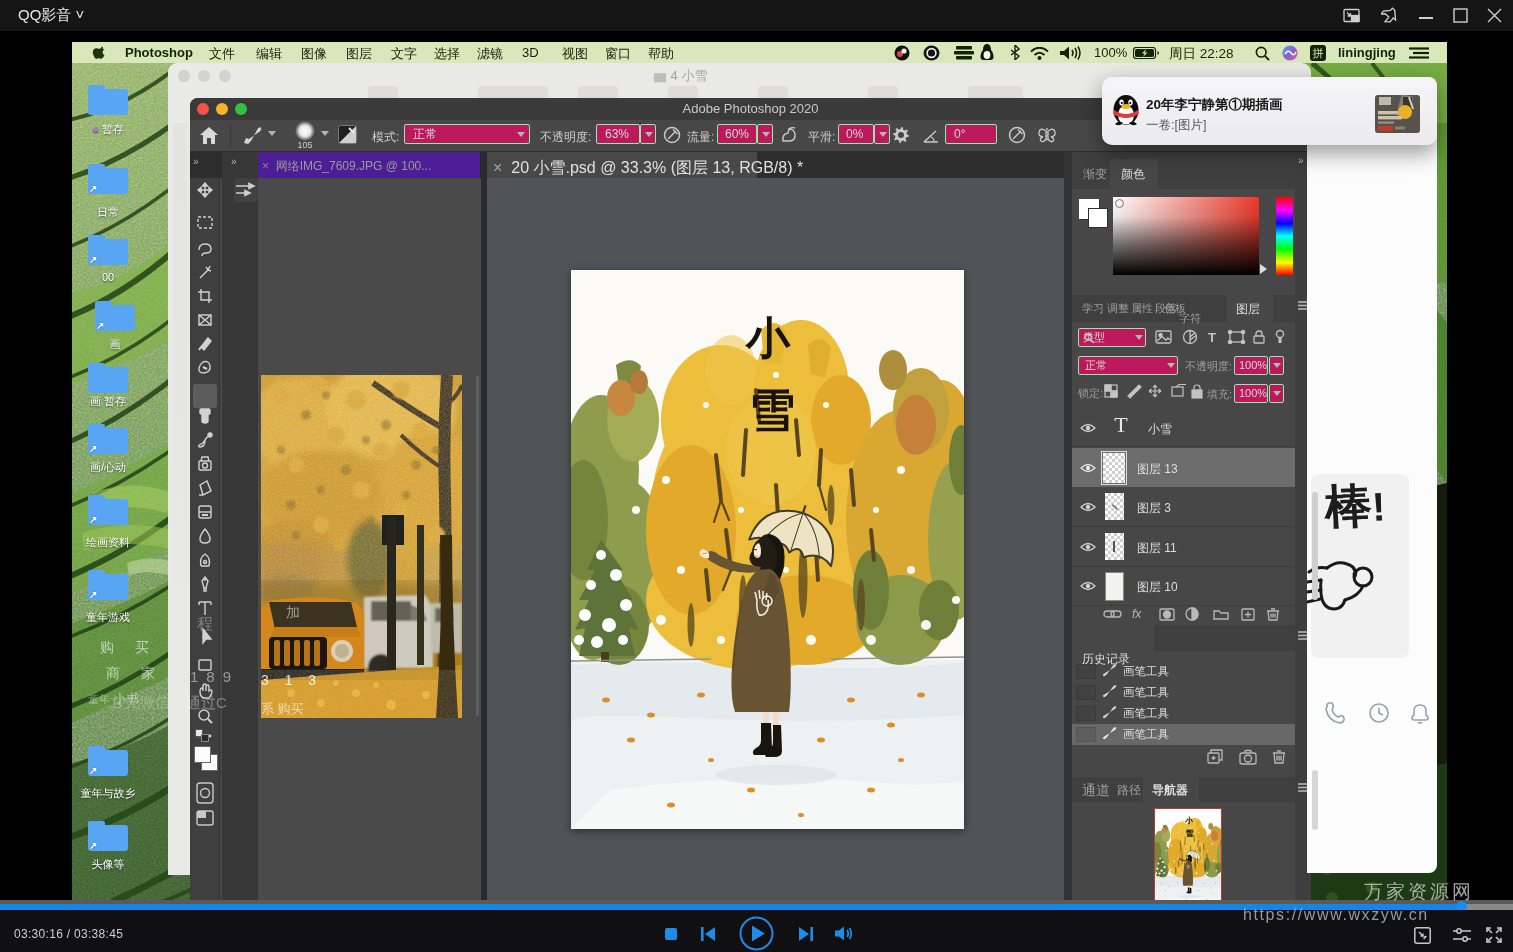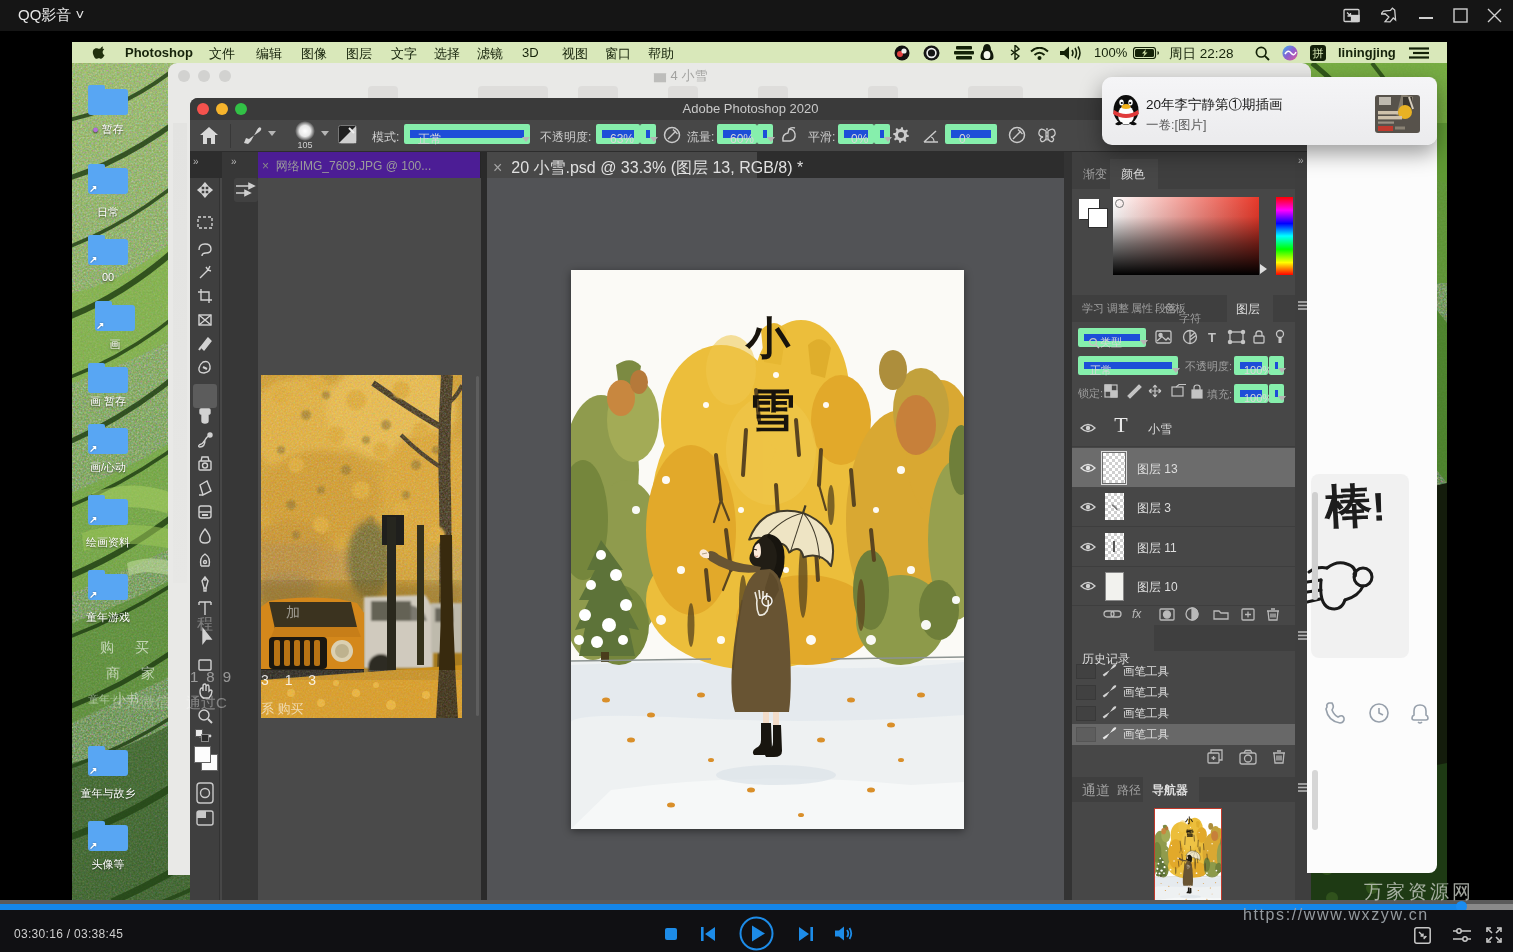--- a/index.html
+++ b/index.html
@@ -32,21 +32,21 @@
   
   #ps{left:118px;top:67px;width:1121px;height:835px;background:#474747;border-radius:8px 8px 0 0;overflow:hidden;}
   .traffic{position:absolute;width:12px;height:12px;border-radius:50%;}
   
   #ctrl{left:0;top:910px;width:1513px;height:42px;background:#101013;}
   #progress-line{left:0;top:900px;width:1513px;height:4px;background:#5a5a5a;}
   #progress{left:0;top:904px;width:1513px;height:7px;background:#8a8a8a;}
   #progress-fill{left:0;top:904px;width:1458px;height:7px;background:#1486e8;}
   #ptime{left:14px;top:927px;font-size:12px;color:#cfcfcf;letter-spacing:.3px;}
   .pslbl{position:absolute;font-size:12px;color:#cdcdcd;white-space:nowrap;}
-  .pscombo{position:absolute;height:20px;background:#1d4ed8;border:6px solid #86efac;border-radius:2px;color:#d8d8d8;font-size:12px;line-height:18px;white-space:nowrap;}
+  .pscombo{position:absolute;height:20px;background:#be185d;border:1px solid #86efac;border-radius:2px;color:#d8d8d8;font-size:12px;line-height:18px;white-space:nowrap;}
   .cv{position:absolute;top:7px;width:0;height:0;border-left:4px solid transparent;border-right:4px solid transparent;border-top:5px solid #b5b5b5;}
   .pschev{position:absolute;width:0;height:0;border-left:4px solid transparent;border-right:4px solid transparent;border-top:5px solid #b5b5b5;}
   .deye{position:absolute;width:16px;height:10px;}
   .dtxt{position:absolute;font-size:12px;color:#dedede;white-space:nowrap;}
   .dsm{position:absolute;font-size:11px;color:#9f9f9f;white-space:nowrap;}
   .checker{background:#fff;background-image:linear-gradient(45deg,#cfcfcf 25%,transparent 25%,transparent 75%,#cfcfcf 75%),linear-gradient(45deg,#cfcfcf 25%,transparent 25%,transparent 75%,#cfcfcf 75%);background-size:6px 6px;background-position:0 0,3px 3px;}
 </style>
 </head>
 <body>
 <div id="stage">
@@ -846,21 +846,21 @@
         <div class="dsm" style="left:917px;top:203px">调整</div>
         <div class="dsm" style="left:941px;top:203px">属性</div>
         <div class="dsm" style="left:965px;top:203px">段落</div>
         <div class="dsm" style="left:989px;top:213px">字符</div>
         <div class="dsm" style="left:974px;top:203px">色板</div>
         <div class="dtxt" style="left:1046px;top:203px;font-size:12px">图层</div>
 
         <div class="pscombo" style="left:888px;top:230px;width:68px;height:19px;font-size:11px;line-height:17px"><svg style="position:absolute;left:4px;top:3px" width="12" height="12" viewBox="0 0 12 12">
               <circle cx="5" cy="5" r="3.4" fill="none" stroke="#c4c4c4" stroke-width="1.3"></circle>
               <path d="M7.5,7.5 L11,11" stroke="#c4c4c4" stroke-width="1.5"></path>
-            </svg><span style="padding-left:16px">类型</span><span class="cv" style="left:56px;top:6px"></span></div>
+            </svg><span style="padding-left:4px">类型</span><span class="cv" style="left:56px;top:6px"></span></div>
         <svg class="abs" style="left:964px;top:231px" width="140" height="17" viewBox="0 0 140 17">
           <g stroke="#c4c4c4" stroke-width="1.3" fill="none">
             <rect x="2" y="2" width="15" height="12" rx="1.5"></rect>
               <circle cx="6.5" cy="6" r="1.6" fill="#c4c4c4"></circle>
               <path d="M3,12 L8,7.5 L12,11 L14,9 L16,11"></path>
             <circle cx="36" cy="8" r="6.5"></circle>
               <path d="M36,1.5 L36,14.5 M36,8 L41,3.5 M36,11 L42,6.5"></path>
             <text x="54" y="13" font-size="13" fill="#c4c4c4" stroke="none" font-weight="bold">T</text>
             <rect x="76" y="3" width="13" height="10"></rect>
               <circle cx="76" cy="3" r="1.6" fill="#c4c4c4"></circle>
@@ -1070,21 +1070,21 @@
         <ellipse cx="14" cy="21" rx="8" ry="9.5" fill="#fdfdfd"></ellipse>
         <ellipse cx="14" cy="12.5" rx="4.5" ry="2.5" fill="#f4b21a"></ellipse>
         <ellipse cx="9.5" cy="8.5" rx="2.2" ry="3" fill="#fff"></ellipse>
           <ellipse cx="18.5" cy="8.5" rx="2.2" ry="3" fill="#fff"></ellipse>
         <circle cx="9.8" cy="9" r="1.1" fill="#000"></circle>
           <circle cx="18.2" cy="9" r="1.1" fill="#000"></circle>
         <path d="M2,16 Q14,24 26,16 L27,20 Q14,28 1,20 Z" fill="#e03a3a"></path>
         <path d="M3,30 Q7,26 11,29 Q7,33 3,30 Z" fill="#0d0d0d"></path>
           <path d="M25,30 Q21,26 17,29 Q21,33 25,30 Z" fill="#0d0d0d"></path>
       </svg>
-      <div class="abs" style="left:44px;top:19px;font-size:13.5px;font-weight:normal;color:#161616">20年李宁静第①期插画</div>
+      <div class="abs" style="left:44px;top:19px;font-size:13.5px;font-weight:bold;color:#161616">20年李宁静第①期插画</div>
       <div class="abs" style="left:44px;top:40px;font-size:12.5px;color:#5a5a5a">一卷:[图片]</div>
       <svg class="abs" style="left:273px;top:18px;border-radius:3px" width="45" height="38" viewBox="0 0 45 38">
         <rect width="45" height="38" fill="#57524b"></rect>
         <rect x="24" y="0" width="12" height="22" fill="#847c6e" transform="rotate(14,30,10)"></rect>
         <rect x="4" y="2" width="12" height="8" fill="#d8d3c8" opacity="0.8"></rect>
         <rect x="28" y="2" width="9" height="12" fill="#3a362f"></rect>
         <circle cx="30" cy="17" r="7" fill="#e8b224"></circle>
         <path d="M34,2 L38,14" stroke="#d8cfc0" stroke-width="2"></path>
         <rect x="3" y="16" width="20" height="3.4" fill="#cfc2ac"></rect>
         <rect x="3" y="21" width="24" height="3.4" fill="#cfc2ac"></rect>

